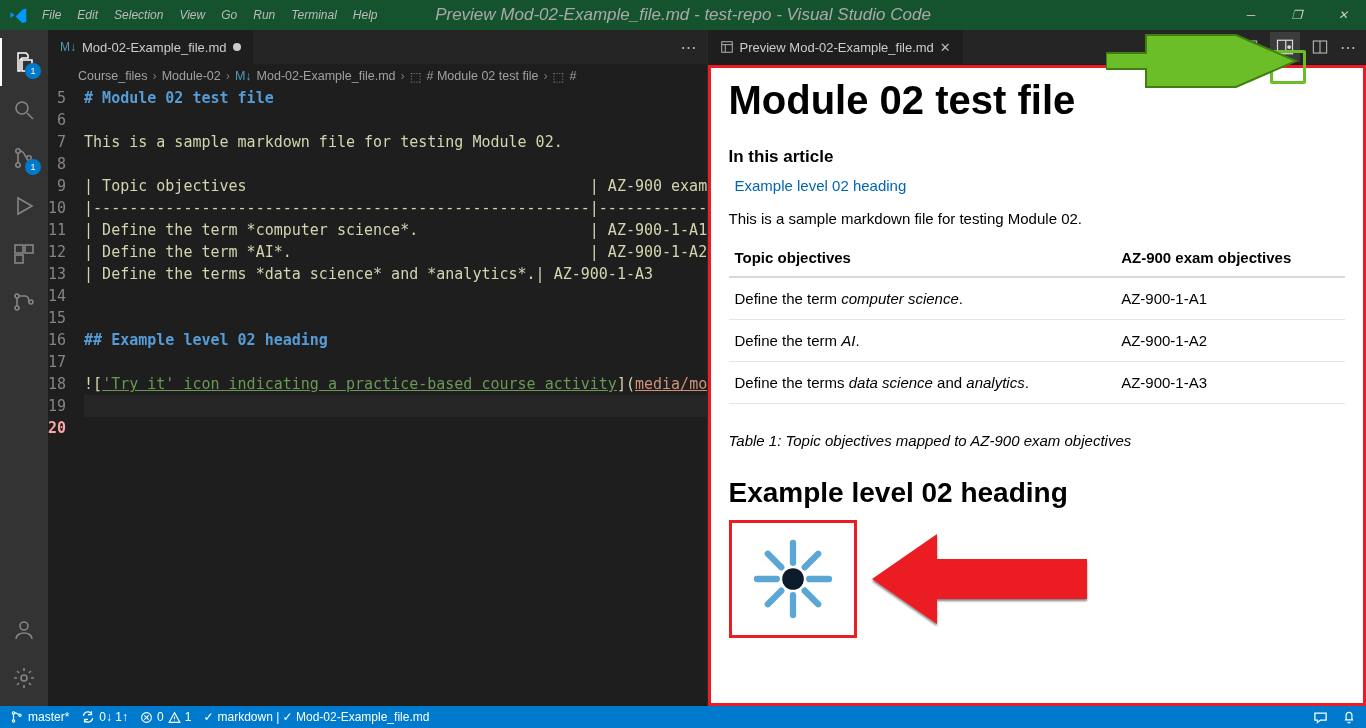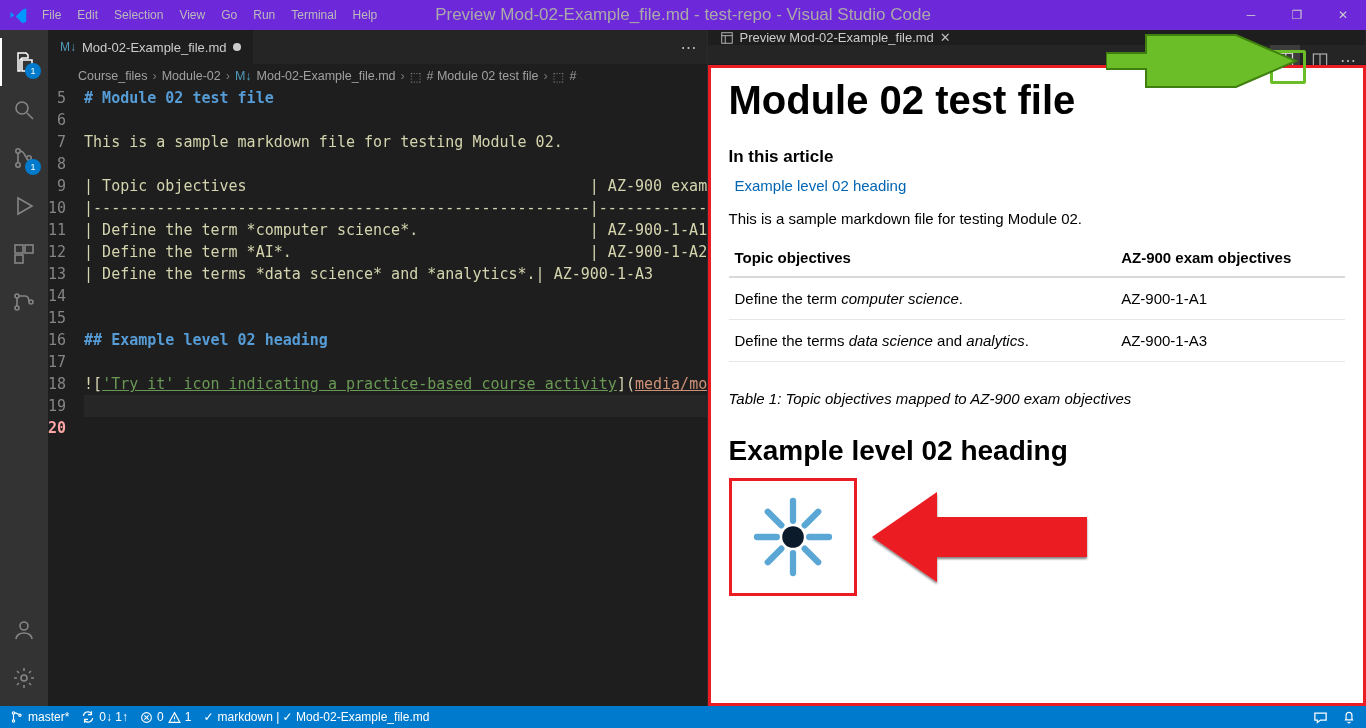--- a/index.html
+++ b/index.html
@@ -9,26 +9,27 @@
     color: #cccccc;
     width: 1366px;
     height: 728px;
     overflow: hidden;
     display: flex;
     flex-direction: column;
   }
   
   .title-bar {
     height: 30px;
-    background: #6d28d9;
+    background: #14532d;
     display: flex;
     align-items: center;
     font-size: 12px;
     color: #cccccc;
     position: relative;
+    font-style: italic;
   }
   .title-bar .vscode-icon { width: 35px; display:flex; justify-content:center; }
   .title-bar .menu { display:flex; gap:2px; }
   .title-bar .menu span { padding: 0 7px; cursor:pointer; color:#bbbbbb; }
   .title-bar .title { position:absolute; left:50%; transform:translateX(-50%); color:#aaaaaa; font-size:17px; }
   .title-bar .win-controls { margin-left:auto; display:flex; gap:0; }
   .title-bar .win-controls div { width:46px; height:30px; display:flex; justify-content:center; align-items:center; color:#ccc; }
 
   
   .main-row { flex:1; display:flex; min-height:0; }
@@ -91,21 +92,21 @@
   .code .ln { height:22px; white-space:pre; position:relative; }
   .tok-head { color:#569cd6; font-weight:bold; }
   .tok-text { color:#d4d4af; }
   .tok-tabcap { font-style:italic; color:#c9c98f; text-decoration: underline wavy rgba(255,200,0,0.4) 1px; }
   .tok-img { color:#6a9955; text-decoration:underline; }
   .tok-link { color:#ce9178; text-decoration:underline; }
   .tok-h2 { color:#569cd6; font-weight:bold; }
   .cursor-line { background:rgba(255,255,255,0.04); }
 
   
-  .preview-group .tabs-row { position:relative;flex-direction:column; }
+  .preview-group .tabs-row { position:relative; }
   .preview-pane {
     flex:1; background:#ffffff; color:#000; padding:10px 18px 10px 18px;
     overflow:hidden; font-family:"Segoe UI", sans-serif;
     border:3px solid #eb1c24; border-top:3px solid #eb1c24;
   }
   .preview-pane h1 { font-size:40px; font-weight:600; margin-bottom:24px; }
   .preview-pane .inthis { font-size:17px; font-weight:600; margin-bottom:10px;}
   .preview-pane a.toc { color:#0065b3; font-size:15px; text-decoration:none; display:block; margin:4px 0 16px 6px;}
   .preview-pane p { font-size:15px; margin:8px 0 12px 0; }
   .preview-pane table { width:100%; border-collapse:collapse; font-size:15px; }
@@ -336,20 +337,24 @@
             <th>Topic objectives</th>
             <th>AZ-900 exam objectives</th>
           </tr>
             </thead>
           <tbody id="preview-tbody">
               <tr>
                 <td>Define the term <em>computer science</em>.</td>
                 <td>AZ-900-1-A1</td>
               </tr>
               <tr>
+                <td>Define the term <em>AI</em>.</td>
+                <td>AZ-900-1-A2</td>
+              </tr>
+              <tr>
                 <td>Define the terms <em>data science</em> and <em>analytics</em>.</td>
                 <td>AZ-900-1-A3</td>
               </tr>
             </tbody>
         </table>
         <div class="caption">Table 1: Topic objectives mapped to AZ-900 exam objectives</div>
         <h2>Example level 02 heading</h2>
 
         <div style="position:relative; display:flex; align-items:center; gap:10px;">
           <div class="preview-icon-box">

